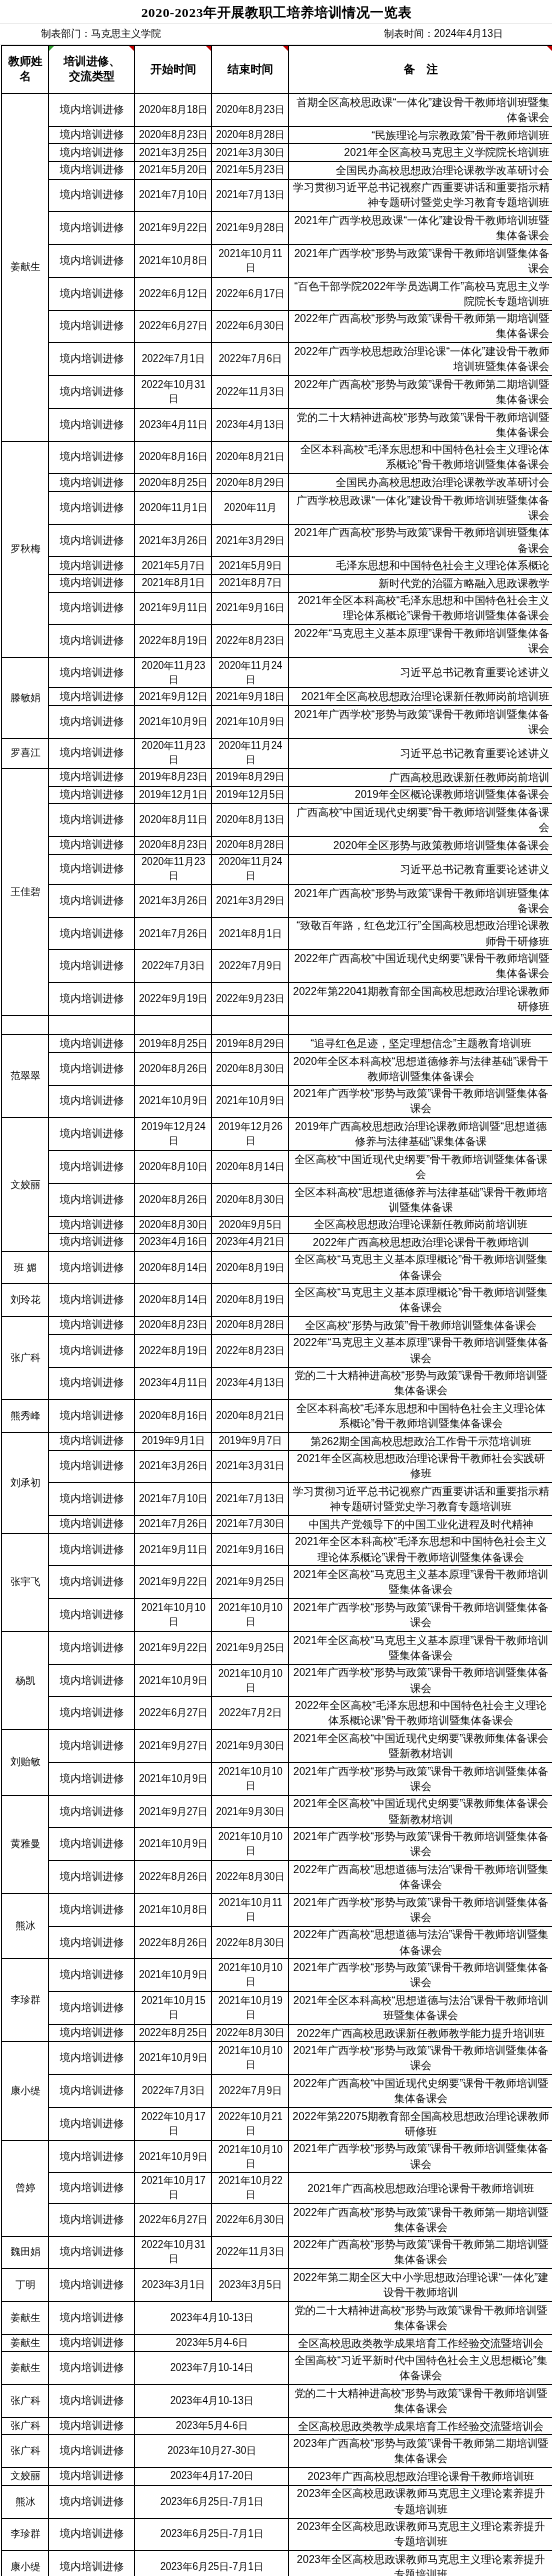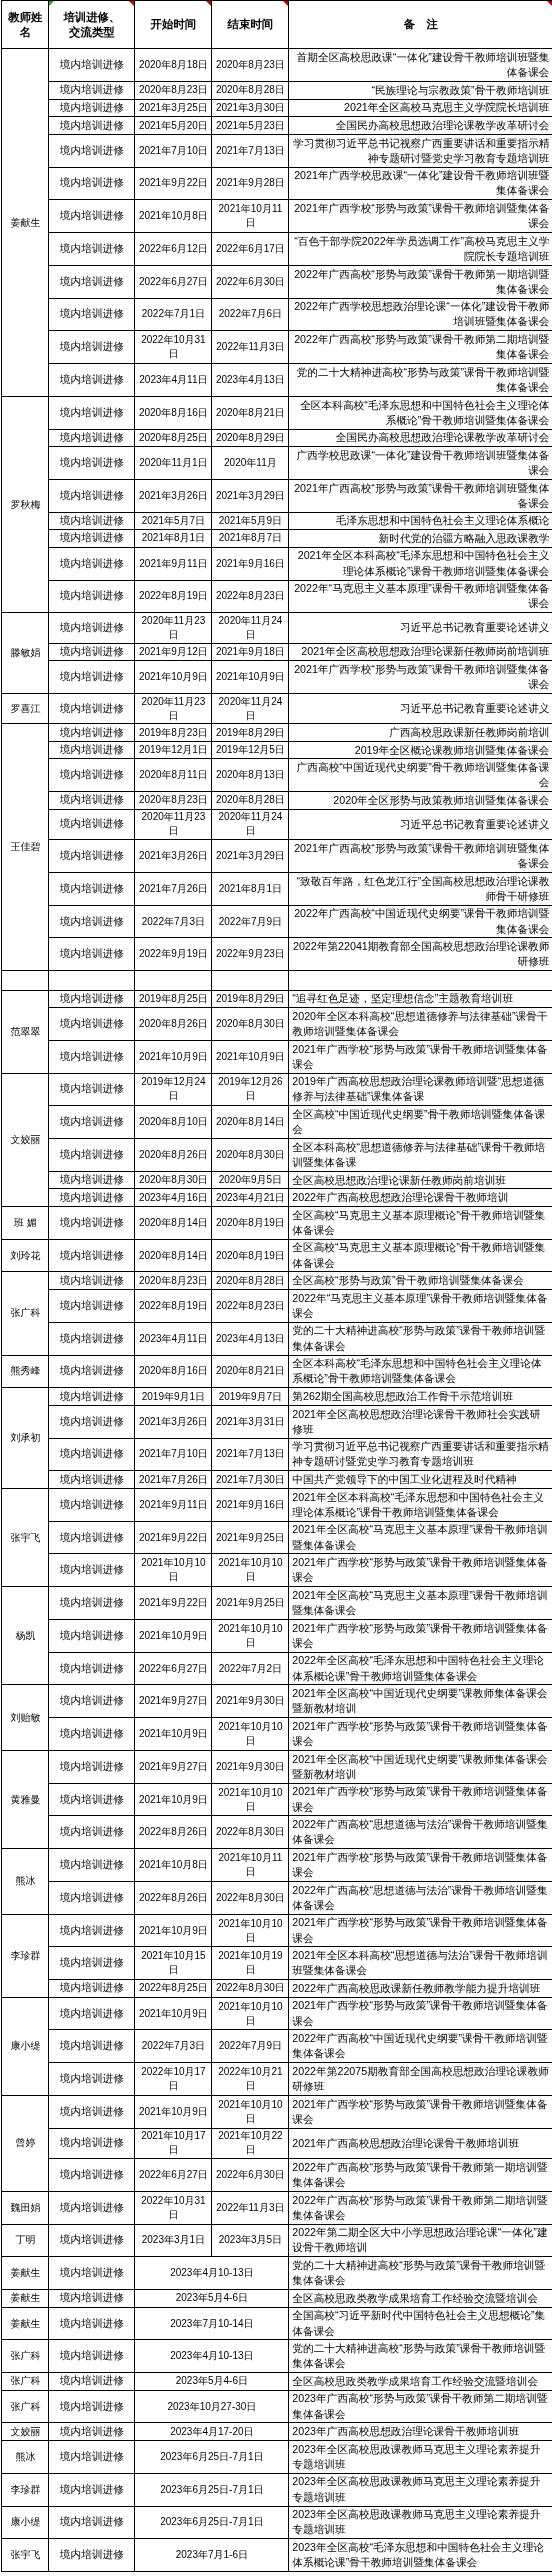--- a/index.html
+++ b/index.html
@@ -58,33 +58,38 @@
     position:absolute; top:0; left:0; width:0; height:0;
     border-top:5px solid #2f9e2f;
     border-right:5px solid transparent;
   }
 
   td.name  { text-align:center; vertical-align:middle; font-size:10px; }
   td.type  { text-align:center; vertical-align:middle; font-size:10.7px; white-space:nowrap; }
   td.date  { text-align:center; vertical-align:middle; font-size:10px; }
   td.note  { font-size:10.7px; line-height:1.42; padding:0.7px 2.9px; vertical-align:middle; }
   td.note.left   { text-align:right; }
-  td.note.center { text-align:left; }
+  td.note.center { text-align:center; }
 
   tr.sec-start td { border-top-width:1.4px; }
   tr.spacer td { height:17px; }
   tr.p2 td { border-top-width:1.4px; }
   tr.row { height:15.7px; }
 </style>
 </head>
 <body>
 
 <div class="sheet">
 
-
+  <div class="title">2020-2023年开展教职工培养培训情况一览表</div>
+
+  <div class="meta">
+    <span>制表部门：马克思主义学院</span>
+    <span>制表时间：2024年4月13日</span>
+  </div>
 
   <table class="grid">
     <colgroup>
       <col style="width:47px">
       <col style="width:86px">
       <col style="width:77px">
       <col style="width:77px">
       <col style="width:264px">
     </colgroup>
     <thead>

